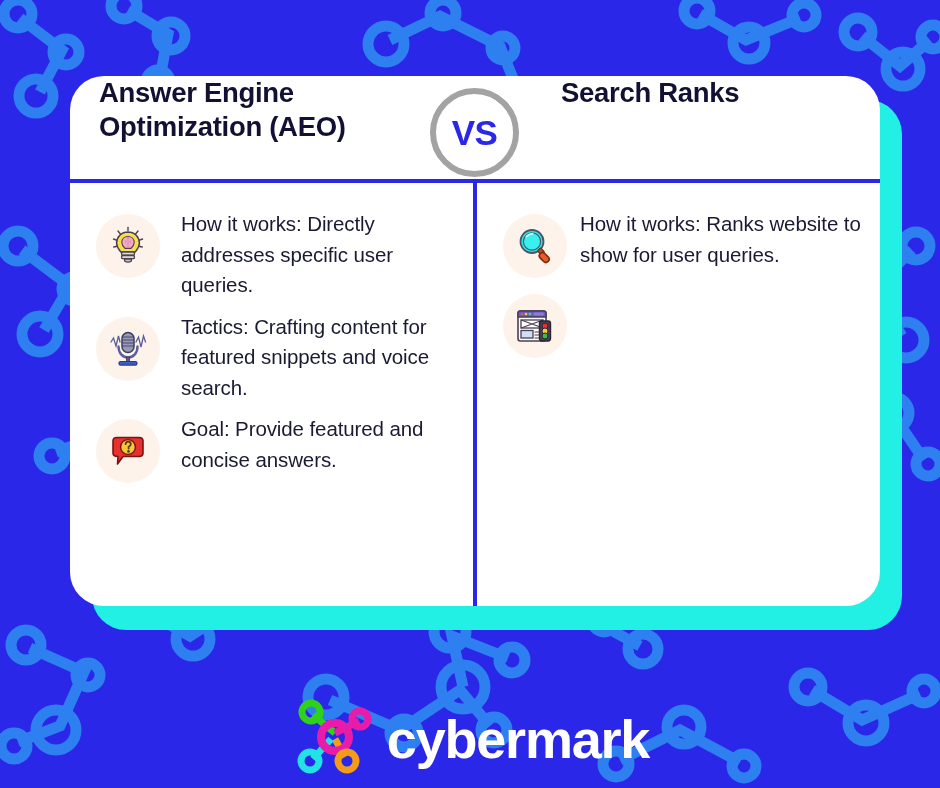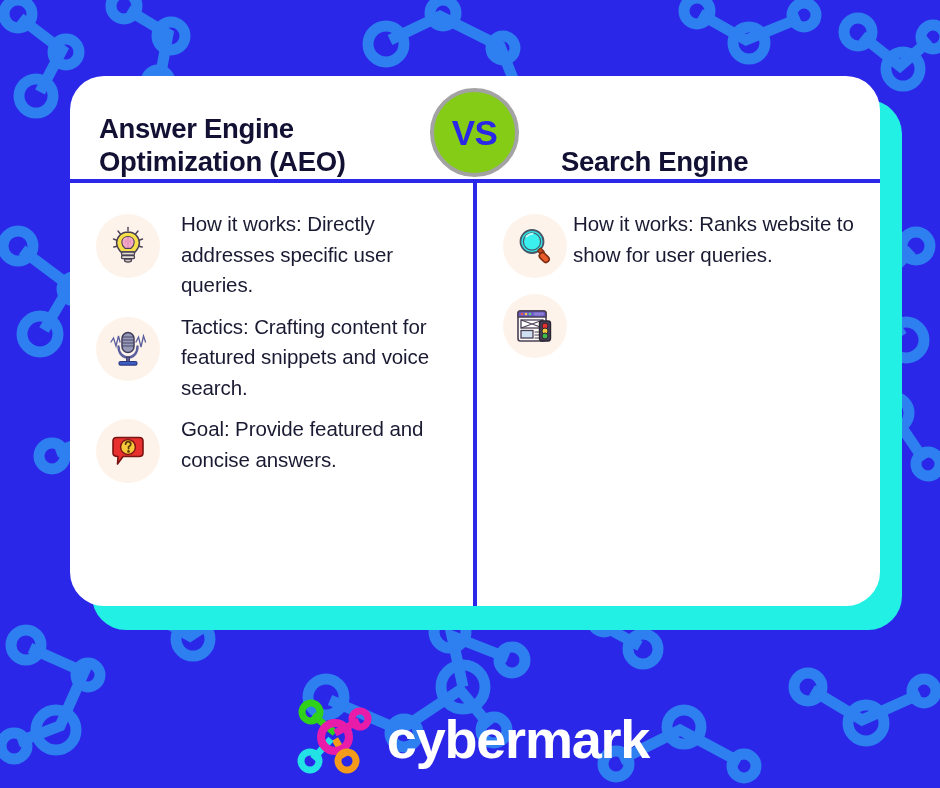--- a/index.html
+++ b/index.html
@@ -35,34 +35,34 @@
     background:#2B27E8;
   }
 
   
   .head-row{
     position:absolute;top:76px;left:70px;width:810px;height:103px;
     display:flex;
   }
   .head-col{
     width:405px;box-sizing:border-box;
-    display:flex;align-items:flex-end;
+    display:flex;align-items:flex-start;
   }
   .head-col.left{padding-left:29px;}
   .head-col.right{padding-left:86px;}
   .head-title{
     font-size:27.5px;font-weight:bold;color:#121033;
     line-height:1.22;letter-spacing:-0.3px;
   }
 
   
   .vs-badge{
     position:absolute;left:430px;top:88px;
     width:89px;height:89px;border-radius:50%;
-    background:#84cc16;border:4px solid #a3a3a3;
+    background:#ffffff;border:6px solid #a3a3a3;
     box-sizing:border-box;
     display:flex;align-items:center;justify-content:center;
     z-index:6;
   }
   .vs-text{
     font-size:35px;font-weight:bold;color:#2B27E8;letter-spacing:-0.5px;
   }
 
   
   .cols{
@@ -84,21 +84,21 @@
     background:#FDF3EA;
     display:flex;align-items:center;justify-content:center;
     margin-top:5px;
   }
   .item-icon svg{display:block;}
   .item-text{
     margin-left:21px;
     font-size:20.5px;line-height:1.49;color:#1A1A33;
     letter-spacing:-0.1px;
   }
-  .col.right .item-text{margin-left:6px;}
+  .col.right .item-text{margin-left:13px;}
 
   
   .logo-row{
     position:absolute;left:0;top:691px;width:940px;height:95px;
     display:flex;align-items:center;justify-content:center;
   }
   .logo-mark{margin-right:8px;}
   .logo-word{
     font-size:54px;font-weight:bold;color:#FFFFFF;
     letter-spacing:-1.2px;line-height:1;
@@ -198,21 +198,21 @@
 
 <div class="head-row">
   <div class="head-col left">
     <div class="head-title">
       <span>Answer Engine</span><br>
       <span>Optimization (AEO)</span>
     </div>
   </div>
   <div class="head-col right">
     <div class="head-title">
-      <span>Search Engine</span><br>
+      <span>Search Ranks</span><br>
     </div>
   </div>
 </div>
 
 <div class="vs-badge">
   <span class="vs-text">VS</span>
 </div>
 
 <div class="cols">
 

